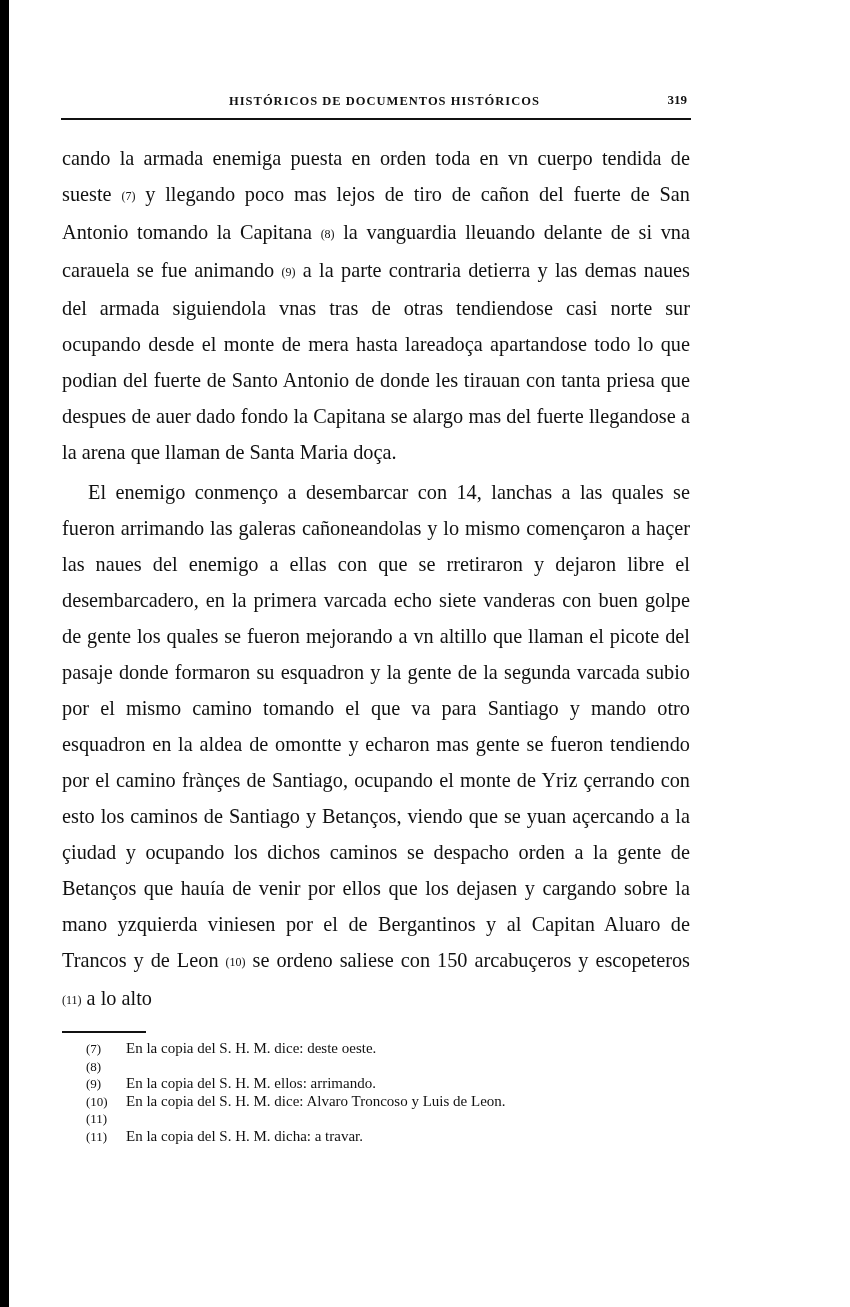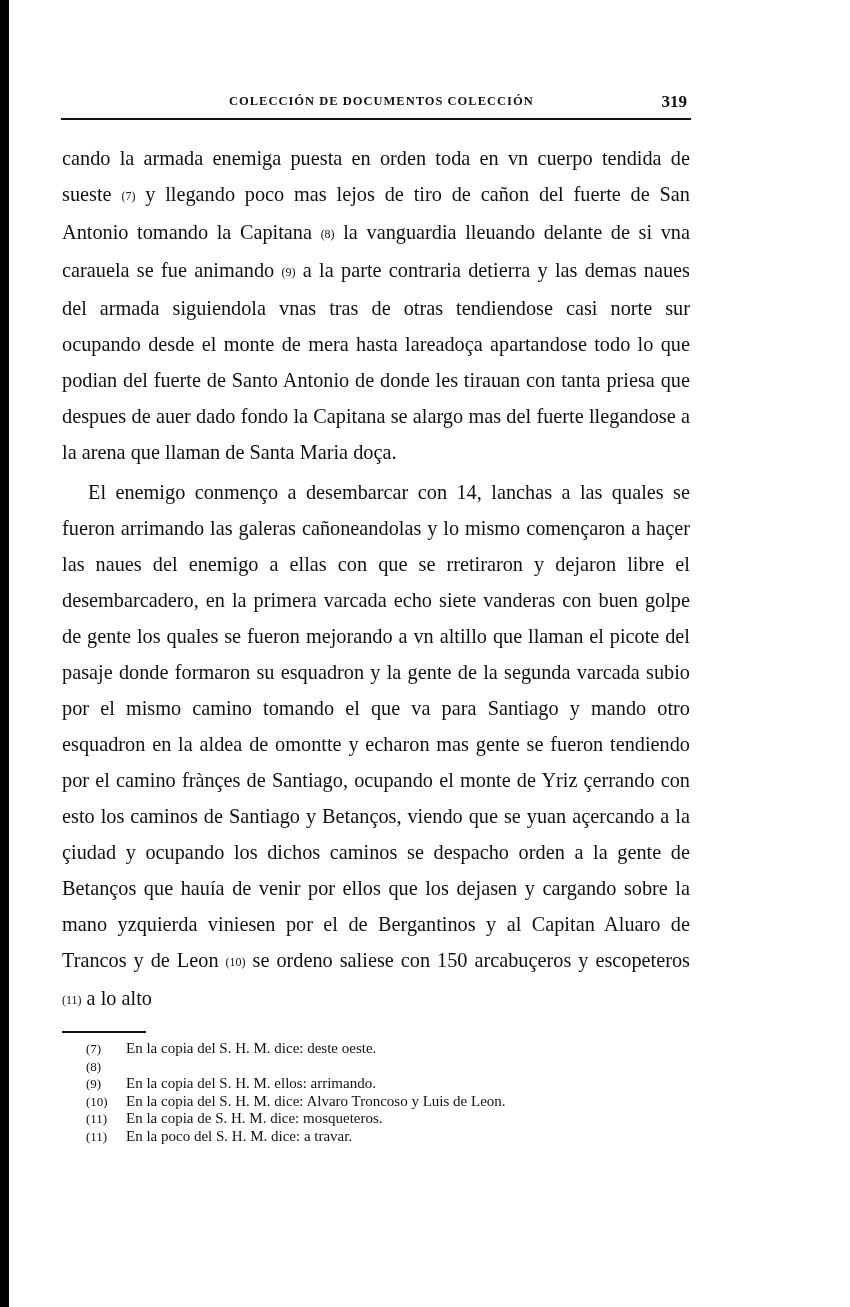--- a/index.html
+++ b/index.html
@@ -36,21 +36,21 @@
     top: 2px;
     font-size: 12.5px;
     letter-spacing: 1px;
     font-variant: small-caps;
     font-weight: bold;
   }
   .page-number {
     position: absolute;
     right: 2px;
     top: 0px;
-    font-size: 17px;
+    font-size: 13px;
     font-weight: bold;
   }
   .header-rule {
     position: absolute;
     left: 61px;
     top: 118px;
     width: 630px;
     height: 1.5px;
     background: #111111;
   }
@@ -98,21 +98,21 @@
     width: 40px;
     font-size: 13px;
   }
 </style>
 </head>
 <body>
 
 <div class="scan-edge"></div>
 
 <div class="header">
-  <span class="running-head">COLECCIÓN DE DOCUMENTOS COLECCIÓN</span>
+  <span class="running-head">HISTÓRICOS DE DOCUMENTOS HISTÓRICOS</span>
   <span class="page-number">319</span>
 </div>
 <div class="header-rule"></div>
 
 <div class="body-text" id="body-text">
     <p><span>cando la armada enemiga puesta en orden toda en vn cuerpo tendida de sueste </span><span class="fn-ref">(7)</span><span> y llegando poco mas lejos de tiro de cañon del fuerte de San Antonio tomando la Capitana </span><span class="fn-ref">(8)</span><span> la vanguardia lleuando delante de si vna carauela se fue animando </span><span class="fn-ref">(9)</span><span> a la parte contraria detierra y las demas naues del armada siguiendola vnas tras de otras tendiendose casi norte sur ocupando desde el monte de mera hasta lareadoça apartandose todo lo que podian del fuerte de Santo Antonio de donde les tirauan con tanta priesa que despues de auer dado fondo la Capitana se alargo mas del fuerte llegandose a la arena que llaman de Santa Maria doça.</span></p>
     <p class="indent"><span>El enemigo conmenço a desembarcar con 14, lanchas a las quales se fueron arrimando las galeras cañoneandolas y lo mismo començaron a haçer las naues del enemigo a ellas con que se rretiraron y dejaron libre el desembarcadero, en la primera varcada echo siete vanderas con buen golpe de gente los quales se fueron mejorando a vn altillo que llaman el picote del pasaje donde formaron su esquadron y la gente de la segunda varcada subio por el mismo camino tomando el que va para Santiago y mando otro esquadron en la aldea de omontte y echaron mas gente se fueron tendiendo por el camino frànçes de Santiago, ocupando el monte de Yriz çerrando con esto los caminos de Santiago y Betanços, viendo que se yuan açercando a la çiudad y ocupando los dichos caminos se despacho orden a la gente de Betanços que hauía de venir por ellos que los dejasen y cargando sobre la mano yzquierda viniesen por el de Bergantinos y al Capitan Aluaro de Trancos y de Leon </span><span class="fn-ref">(10)</span><span> se ordeno saliese con 150 arcabuçeros y escopeteros </span><span class="fn-ref">(11)</span><span> a lo alto</span></p>
   </div>
 
 <div class="fn-rule"></div>
@@ -128,19 +128,18 @@
     <div class="footnote">
       <span class="fn-num">(9)</span>
       <span>En la copia del S. H. M. ellos: arrimando.</span>
     </div>
     <div class="footnote">
       <span class="fn-num">(10)</span>
       <span>En la copia del S. H. M. dice: Alvaro Troncoso y Luis de Leon.</span>
     </div>
     <div class="footnote">
       <span class="fn-num">(11)</span>
-      <span>En la copia de S. H. M. dice: mosqueteros.</span>
     </div>
     <div class="footnote">
       <span class="fn-num">(11)</span>
-      <span>En la poco del S. H. M. dice: a travar.</span>
+      <span>En la copia del S. H. M. dicha: a travar.</span>
     </div>
   </div>
 
 </body></html>

